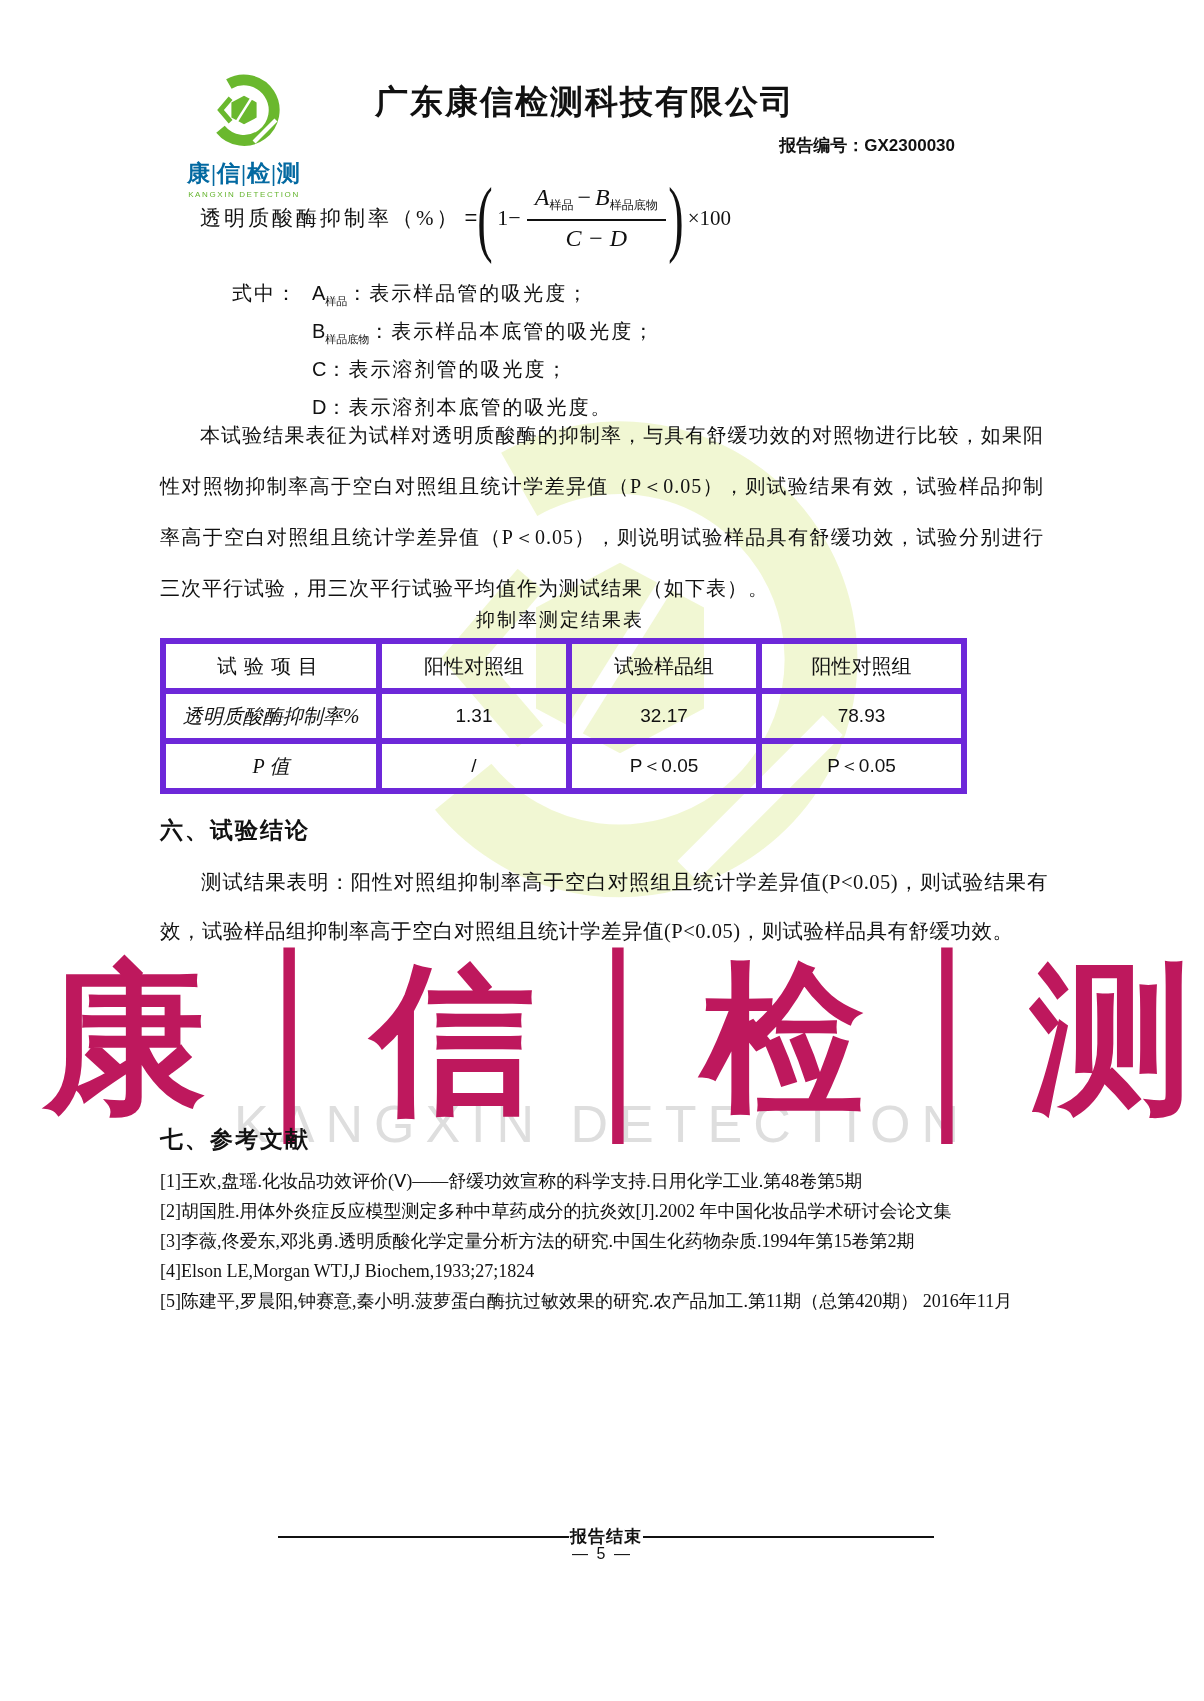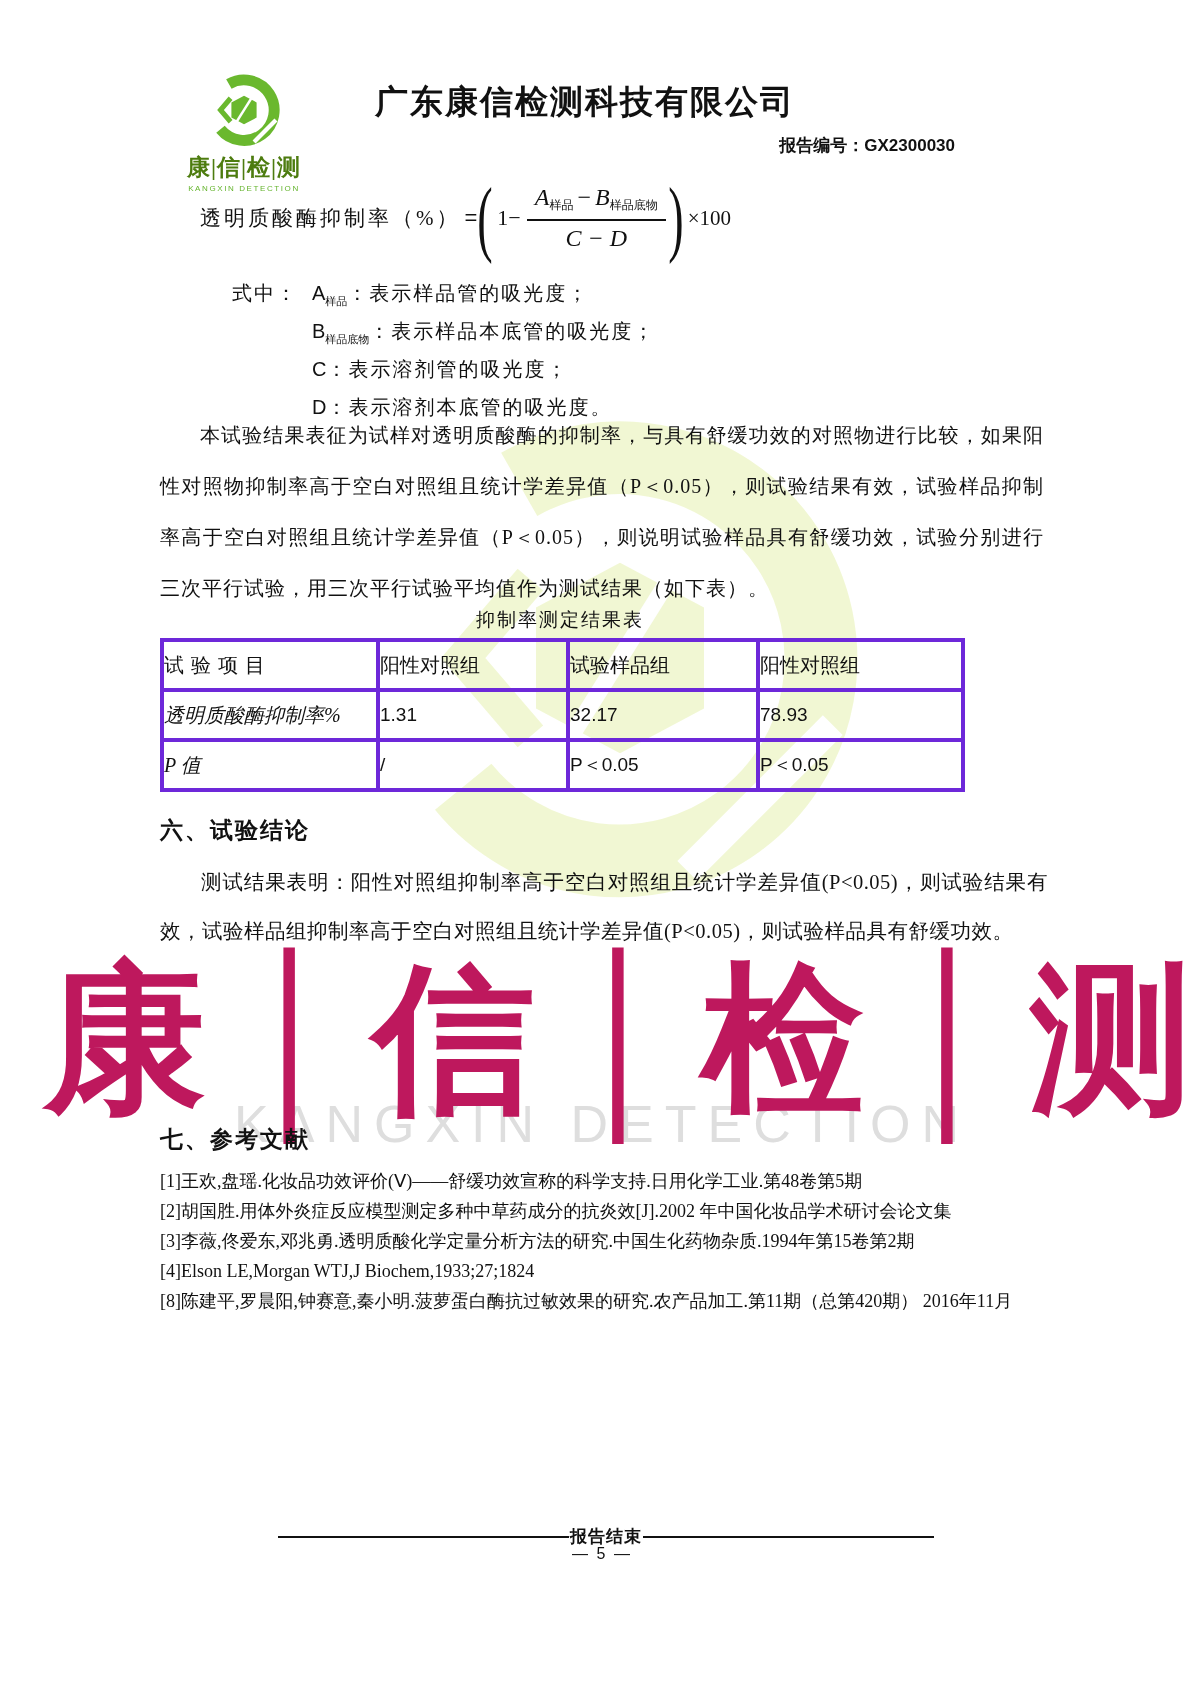--- a/index.html
+++ b/index.html
@@ -21,21 +21,21 @@
   }
   #wm-en{
     left:50%;top:1094px;transform:translateX(-50%);
     font-family:"Liberation Sans",sans-serif;font-weight:400;
     font-size:52px;letter-spacing:11px;white-space:nowrap;color:#dedede;
   }
   #content{position:absolute;inset:0;z-index:1;}
   
   #logo{position:absolute;left:174px;top:68px;width:140px;text-align:center;}
   #logo svg{display:block;margin:0 auto;}
-  .logo-chars{font-size:23px;font-weight:700;color:#4d7c0f;letter-spacing:1px;margin-top:0;font-family:"Liberation Serif",serif;white-space:nowrap;}
+  .logo-chars{font-size:23px;font-weight:700;color:#0369a1;letter-spacing:1px;margin-top:6px;font-family:"Liberation Serif",serif;white-space:nowrap;}
   .logo-sub{font-size:8px;color:#64b42d;letter-spacing:1.6px;font-family:"Liberation Sans",sans-serif;margin-top:1px;}
   #company-name{
     position:absolute;left:160px;top:80px;width:850px;text-align:center;
     font-size:33px;font-weight:700;letter-spacing:2px;
   }
   #report-no{position:absolute;top:134px;right:249px;font-size:17px;font-weight:700;white-space:nowrap;}
   #report-no .val{font-family:"Liberation Sans",sans-serif;}
   
   #formula{position:absolute;left:200px;top:172px;height:92px;display:flex;align-items:center;}
   .f-lhs{font-size:21px;letter-spacing:3px;}
@@ -61,21 +61,21 @@
     position:absolute;left:160px;top:410px;width:884px;
     font-size:20px;line-height:51px;text-align:justify;text-indent:2em;letter-spacing:1px;
   }
   
   #table-title{position:absolute;left:160px;top:607px;width:800px;text-align:center;font-size:19px;letter-spacing:2px;}
   #result-table{
     position:absolute;left:160px;top:638px;width:801px;
     border-collapse:collapse;table-layout:fixed;
   }
   #result-table th,#result-table td{
-    border:4px solid #6d28d9;text-align:left;vertical-align:middle;
+    border:6px solid #6d28d9;text-align:center;vertical-align:middle;
     font-weight:400;padding:0;
   }
   #result-table{border:2px solid #111;}
   #result-table tr{height:50px;}
   #result-table th{font-size:20px;}
   #result-table th.spaced{letter-spacing:7px;}
   .row-label{font-style:italic;font-size:20px;}
   .cell-num{font-family:"Liberation Sans",sans-serif;font-size:19px;}
   
   .sec-heading{position:absolute;left:160px;font-size:23px;font-weight:700;letter-spacing:2px;}
@@ -197,21 +197,21 @@
 
     <div id="sec6-heading" class="sec-heading">六、试验结论</div>
     <div id="para6">测试结果表明：阳性对照组抑制率高于空白对照组且统计学差异值(P&lt;0.05)，则试验结果有效，试验样品组抑制率高于空白对照组且统计学差异值(P&lt;0.05)，则试验样品具有舒缓功效。</div>
 
     <div id="sec7-heading" class="sec-heading">七、参考文献</div>
     <div id="refs">
       <p>[1]王欢,盘瑶.化妆品功效评价(Ⅴ)——舒缓功效宣称的科学支持.日用化学工业.第48卷第5期</p>
       <p>[2]胡国胜.用体外炎症反应模型测定多种中草药成分的抗炎效[J].2002 年中国化妆品学术研讨会论文集</p>
       <p>[3]李薇,佟爱东,邓兆勇.透明质酸化学定量分析方法的研究.中国生化药物杂质.1994年第15卷第2期</p>
       <p>[4]Elson LE,Morgan WTJ,J Biochem,1933;27;1824</p>
-      <p>[8]陈建平,罗晨阳,钟赛意,秦小明.菠萝蛋白酶抗过敏效果的研究.农产品加工.第11期（总第420期） 2016年11月</p>
+      <p>[5]陈建平,罗晨阳,钟赛意,秦小明.菠萝蛋白酶抗过敏效果的研究.农产品加工.第11期（总第420期） 2016年11月</p>
     </div>
 
     <div id="end-rule">
       <span class="line"></span>
       <span class="end-text">报告结束</span>
       <span class="line"></span>
     </div>
     <div id="page-num">— 5 —</div>
 
   </div>

